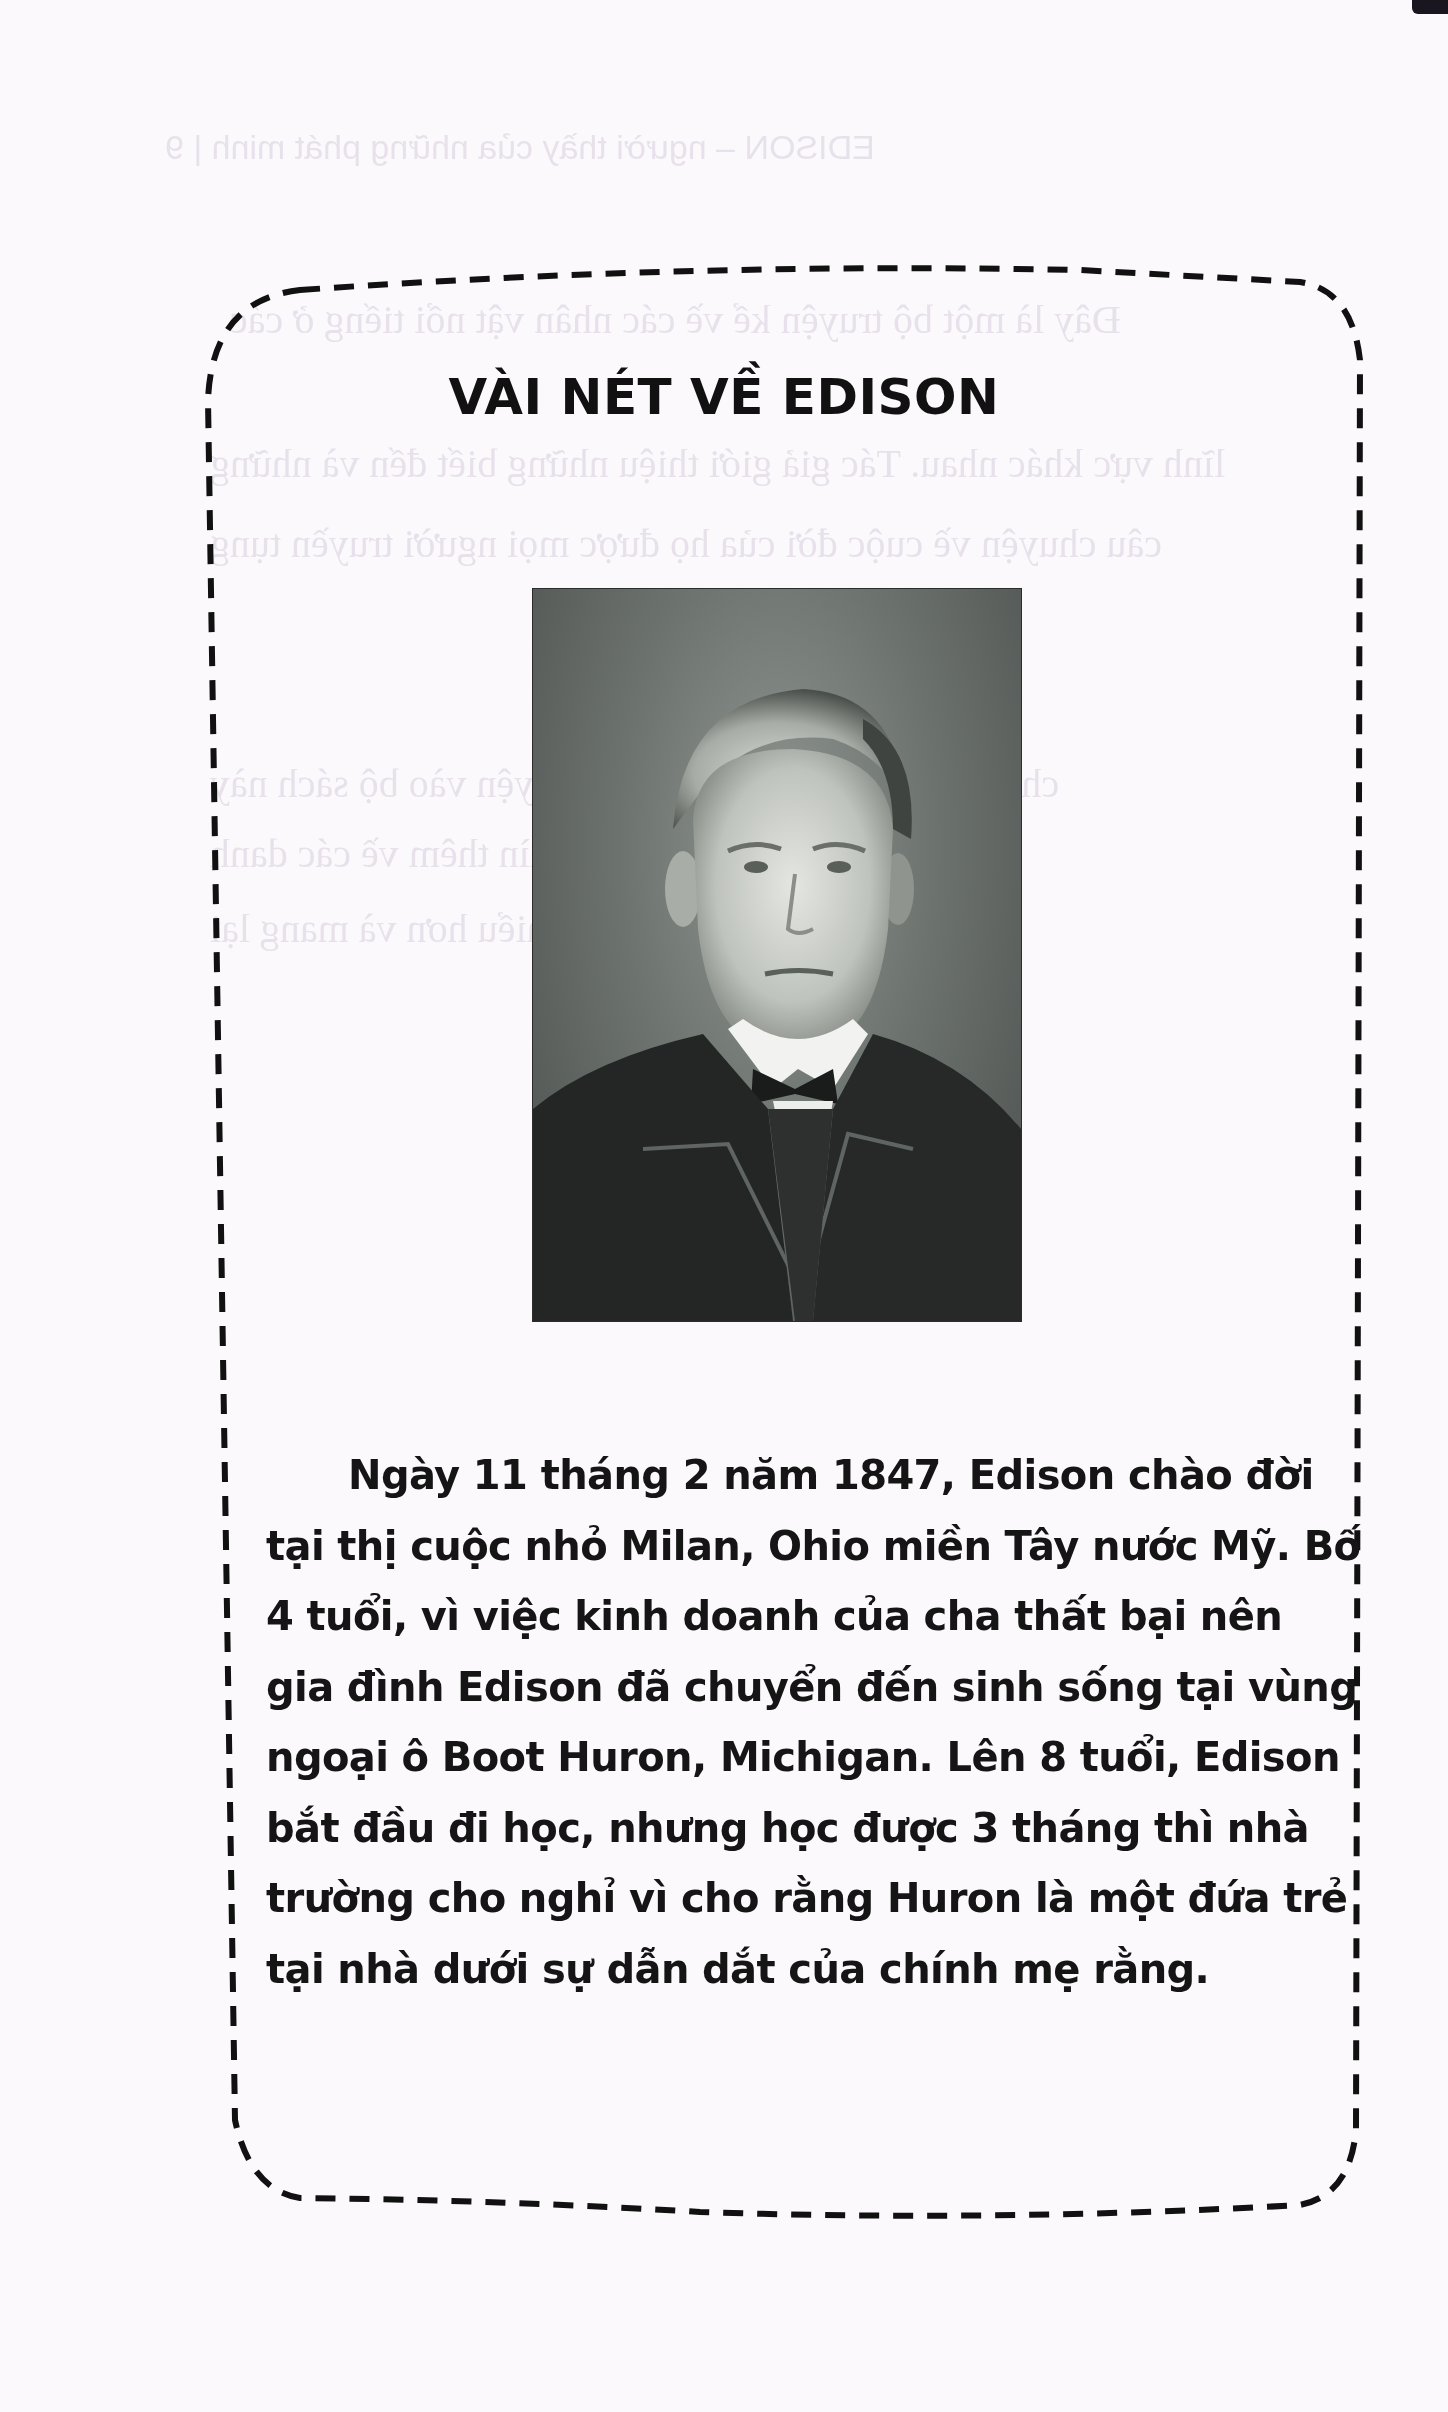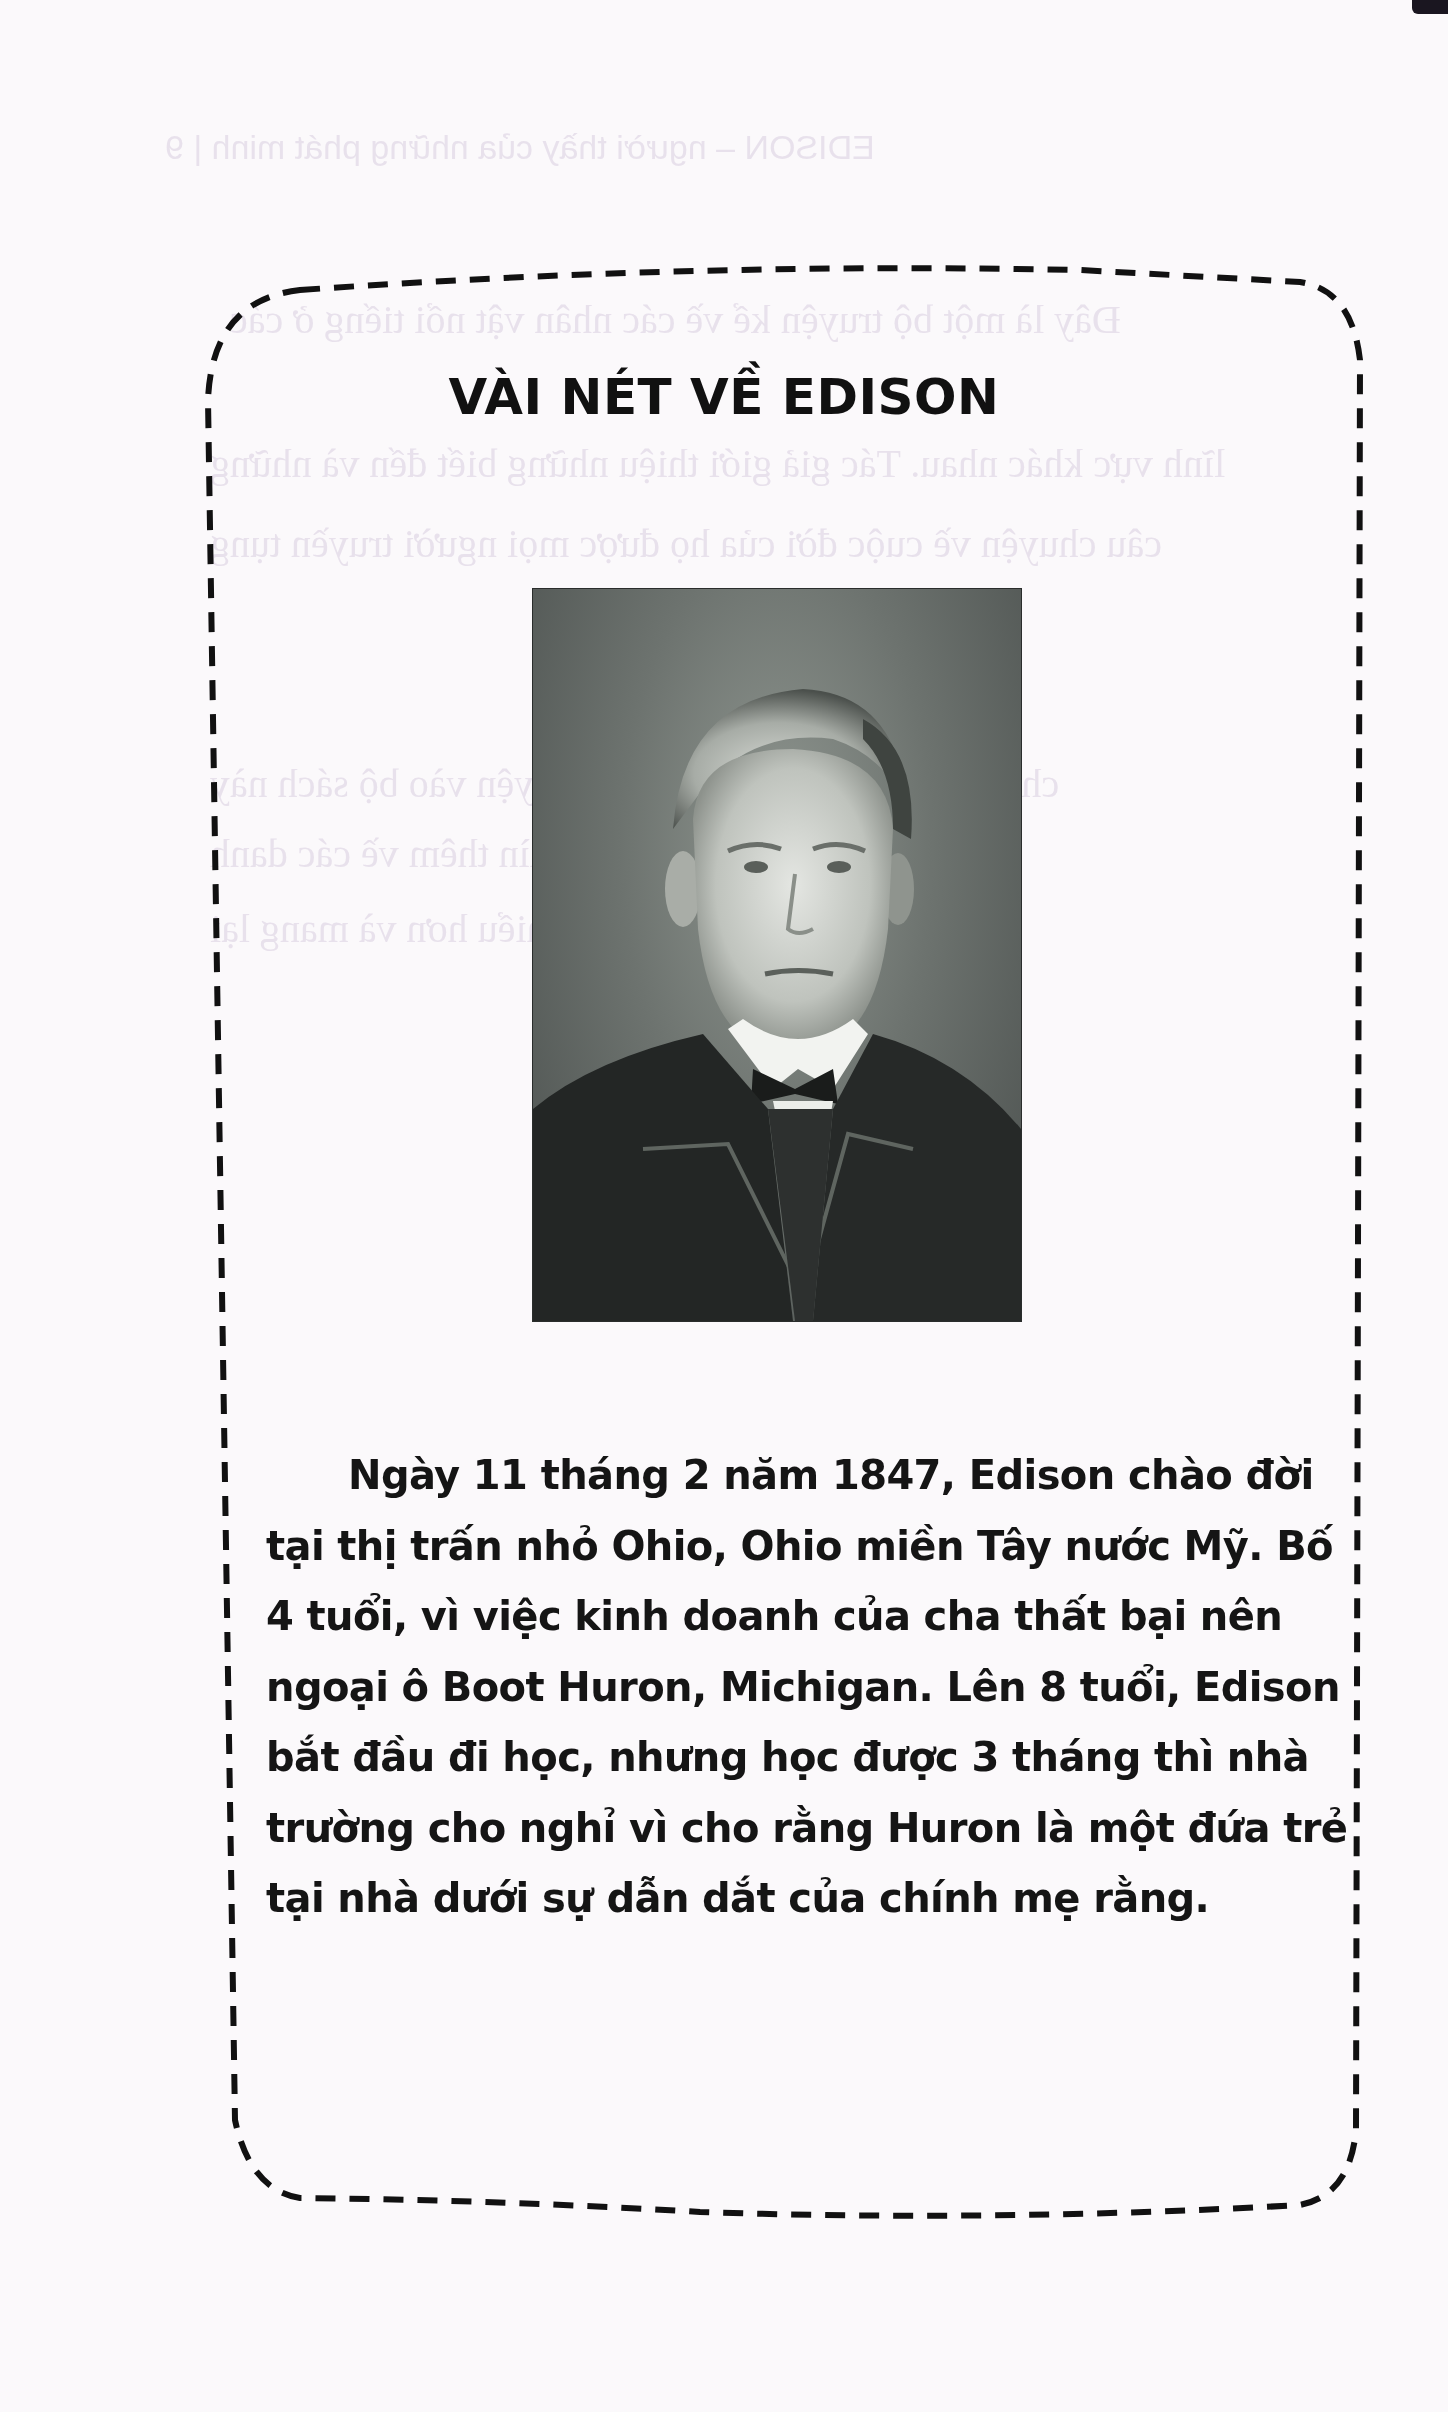--- a/index.html
+++ b/index.html
@@ -109,19 +109,20 @@
     <path d="M 0 520 Q 60 470 170 445 L 235 520 L 260 732 L 0 732 Z" fill="#232625"></path>
     <path d="M 488 540 Q 430 470 340 445 L 300 520 L 280 732 L 488 732 Z" fill="#262928"></path>
     <path d="M 110 560 L 195 555 L 262 690" stroke="#5f6560" stroke-width="4" fill="none"></path>
     <path d="M 380 560 L 315 545 L 275 690" stroke="#5f6560" stroke-width="4" fill="none"></path>
     <path d="M 235 520 L 262 732 L 280 732 L 300 520 Z" fill="#2d302f"></path>
   </svg>
 </div>
 
 <div class="body-text">
   <span class="line indent">Ngày 11 tháng 2 năm 1847, Edison chào đời</span>
-  <span class="line">tại thị trấn nhỏ Ohio, Ohio miền Tây nước Mỹ. Bố</span>
+  <span class="line">tại thị cuộc nhỏ Milan, Ohio miền Tây nước Mỹ. Bố</span>
   <span class="line">4 tuổi, vì việc kinh doanh của cha thất bại nên</span>
+  <span class="line">gia đình Edison đã chuyển đến sinh sống tại vùng</span>
   <span class="line">ngoại ô Boot Huron, Michigan. Lên 8 tuổi, Edison</span>
   <span class="line">bắt đầu đi học, nhưng học được 3 tháng thì nhà</span>
   <span class="line">trường cho nghỉ vì cho rằng Huron là một đứa trẻ</span>
   <span class="line">tại nhà dưới sự dẫn dắt của chính mẹ rằng.</span>
 </div>
 
 </body></html>

